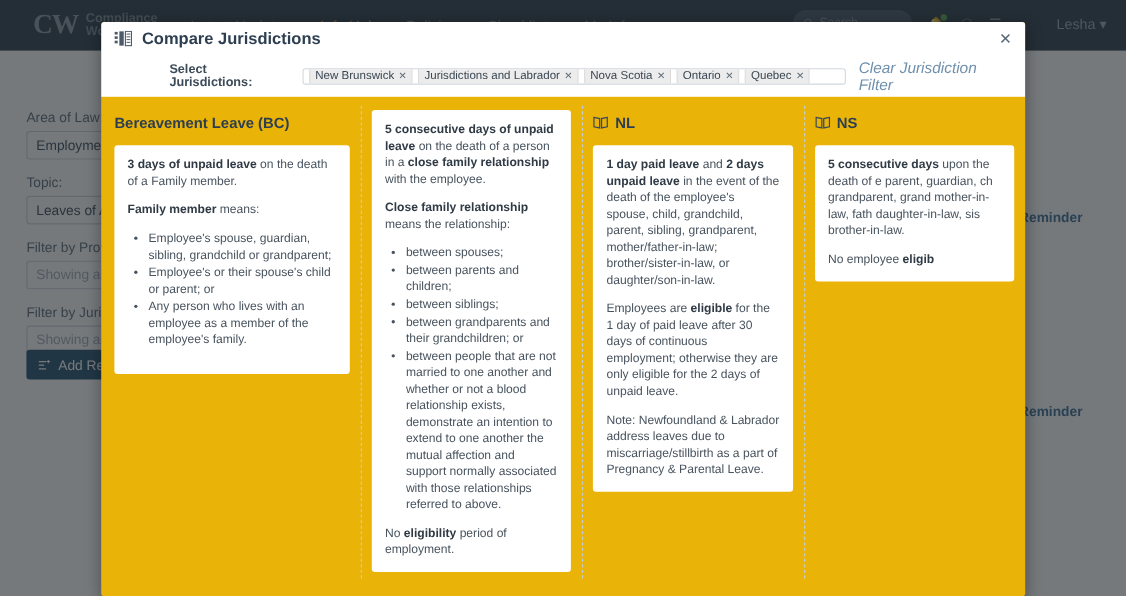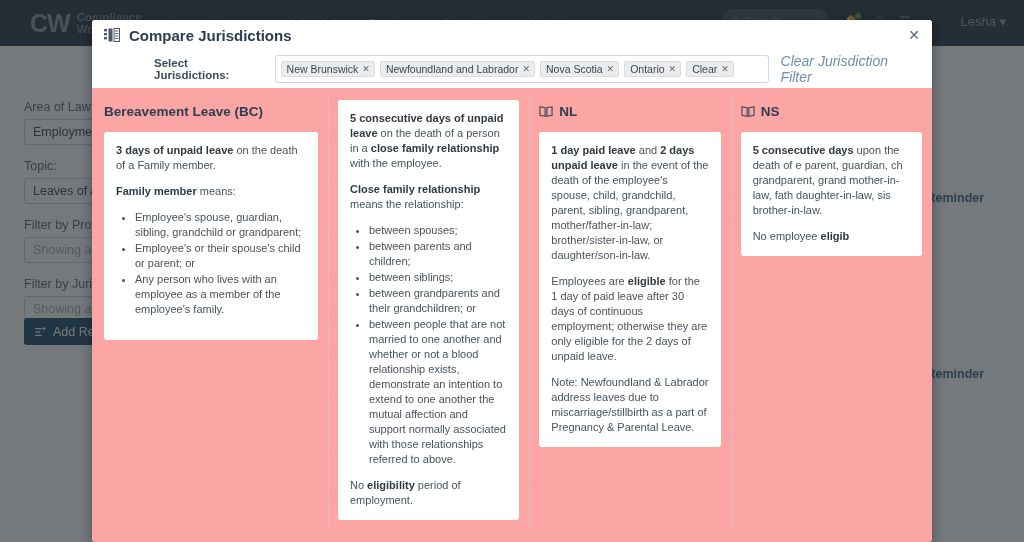--- a/index.html
+++ b/index.html
@@ -15,21 +15,21 @@
   #page-root { position: absolute; inset: 0; width: 1024px; height: 542px; background: #ffffff; }
 
   .navbar {
     position: absolute; top: 0; left: 0; width: 1024px; height: 46px;
     background: #2b3a47;
     display: flex; align-items: center;
   }
   .brand { display: flex; align-items: center; margin-left: 30px; }
   .brand-mark {
     font-size: 25px; font-weight: bold; color: #8d99a4;
-    letter-spacing: -1px; font-family: Liberation Sans, sans-serif;
+    letter-spacing: -1px; font-family: Liberation Serif, serif;
   }
   .brand-text {
     margin-left: 7px; color: #7c8893; font-size: 11.5px; line-height: 12px;
     font-weight: bold;
   }
   .nav-links { display: flex; align-items: center; margin-left: 30px; gap: 27px; }
   .nav-link { color: #7f8b96; font-size: 13.5px; }
   .nav-link.active { color: #d79a3c; }
   .nav-right { position: absolute; right: 18px; top: 9px; display: flex; align-items: center; gap: 14px; }
   .search-box {
@@ -58,40 +58,40 @@
     display: flex; align-items: center; gap: 6px; padding: 0 11px;
   }
   .bg-link { position: absolute; color: #3c6d96; font-size: 12.5px; font-weight: bold; }
 
   
   .overlay { position: absolute; inset: 0; background: rgba(32,38,44,0.62); }
 
   
   .modal {
     position: absolute; left: 92px; top: 20px; width: 840px; height: 522px;
-    background: #fca5a5; border-radius: 3px; overflow: hidden;
+    background: #eab308; border-radius: 3px; overflow: hidden;
     box-shadow: 0 3px 14px rgba(0,0,0,.35);
   }
   .modal-head {
     height: 30px; background: #ffffff; display: flex; align-items: center;
     padding: 0 14px 0 12px; position: relative;
   }
   .modal-title { font-size: 15px; font-weight: bold; color: #2c3e50; margin-left: 8px; }
   .modal-close {
     position: absolute; right: 12px; top: 50%; transform: translateY(-50%);
     color: #5b6b7a; font-size: 14px; line-height: 1;
   }
 
   .select-bar {
     height: 38px; background: #ffffff; display: flex; align-items: center;
     padding: 0 14px; gap: 12px;
   }
   .select-lbl { font-size: 11.5px; font-weight: bold; color: #3d4b59; margin-left: 48px; }
   .chip-field {
-    flex: 0 0 auto; width: 494px; height: 28px; border: 1px solid #d2d8de; border-radius: 3px;
+    flex: 0 0 auto; width: 494px; height: 15px; border: 1px solid #d2d8de; border-radius: 3px;
     background: #fff; display: flex; align-items: center; gap: 5px; padding: 0 5px;
     overflow: hidden;
   }
   .chip {
     background: #ececec; border: 1px solid #dcdcdc; border-radius: 2px;
     font-size: 10.5px; color: #3a4753; height: 16px; display: flex; align-items: center;
     padding: 0 4px 0 5px; gap: 4px; white-space: nowrap;
   }
   .chip-x { color: #5e6b78; font-size: 9px; }
   .clear-link { font-size: 14px; color: #6f90ad; font-style: italic; }
@@ -203,33 +203,33 @@
   </div>
 
   <div class="select-bar">
     <span class="select-lbl">Select Jurisdictions:</span>
     <div class="chip-field">
       <span class="chip">
           <span>New Brunswick</span>
           <span class="chip-x">✕</span>
         </span>
       <span class="chip">
-          <span>Newfoundland and Labrador</span>
+          <span>Jurisdictions and Labrador</span>
           <span class="chip-x">✕</span>
         </span>
       <span class="chip">
           <span>Nova Scotia</span>
           <span class="chip-x">✕</span>
         </span>
       <span class="chip">
           <span>Ontario</span>
           <span class="chip-x">✕</span>
         </span>
       <span class="chip">
-          <span>Clear</span>
+          <span>Quebec</span>
           <span class="chip-x">✕</span>
         </span>
     </div>
     <span class="clear-link">Clear Jurisdiction Filter</span>
   </div>
 
   <div class="cols" id="columns">
       <div class="col">
         <div class="col-head">
           <span>Bereavement Leave (BC)</span>

